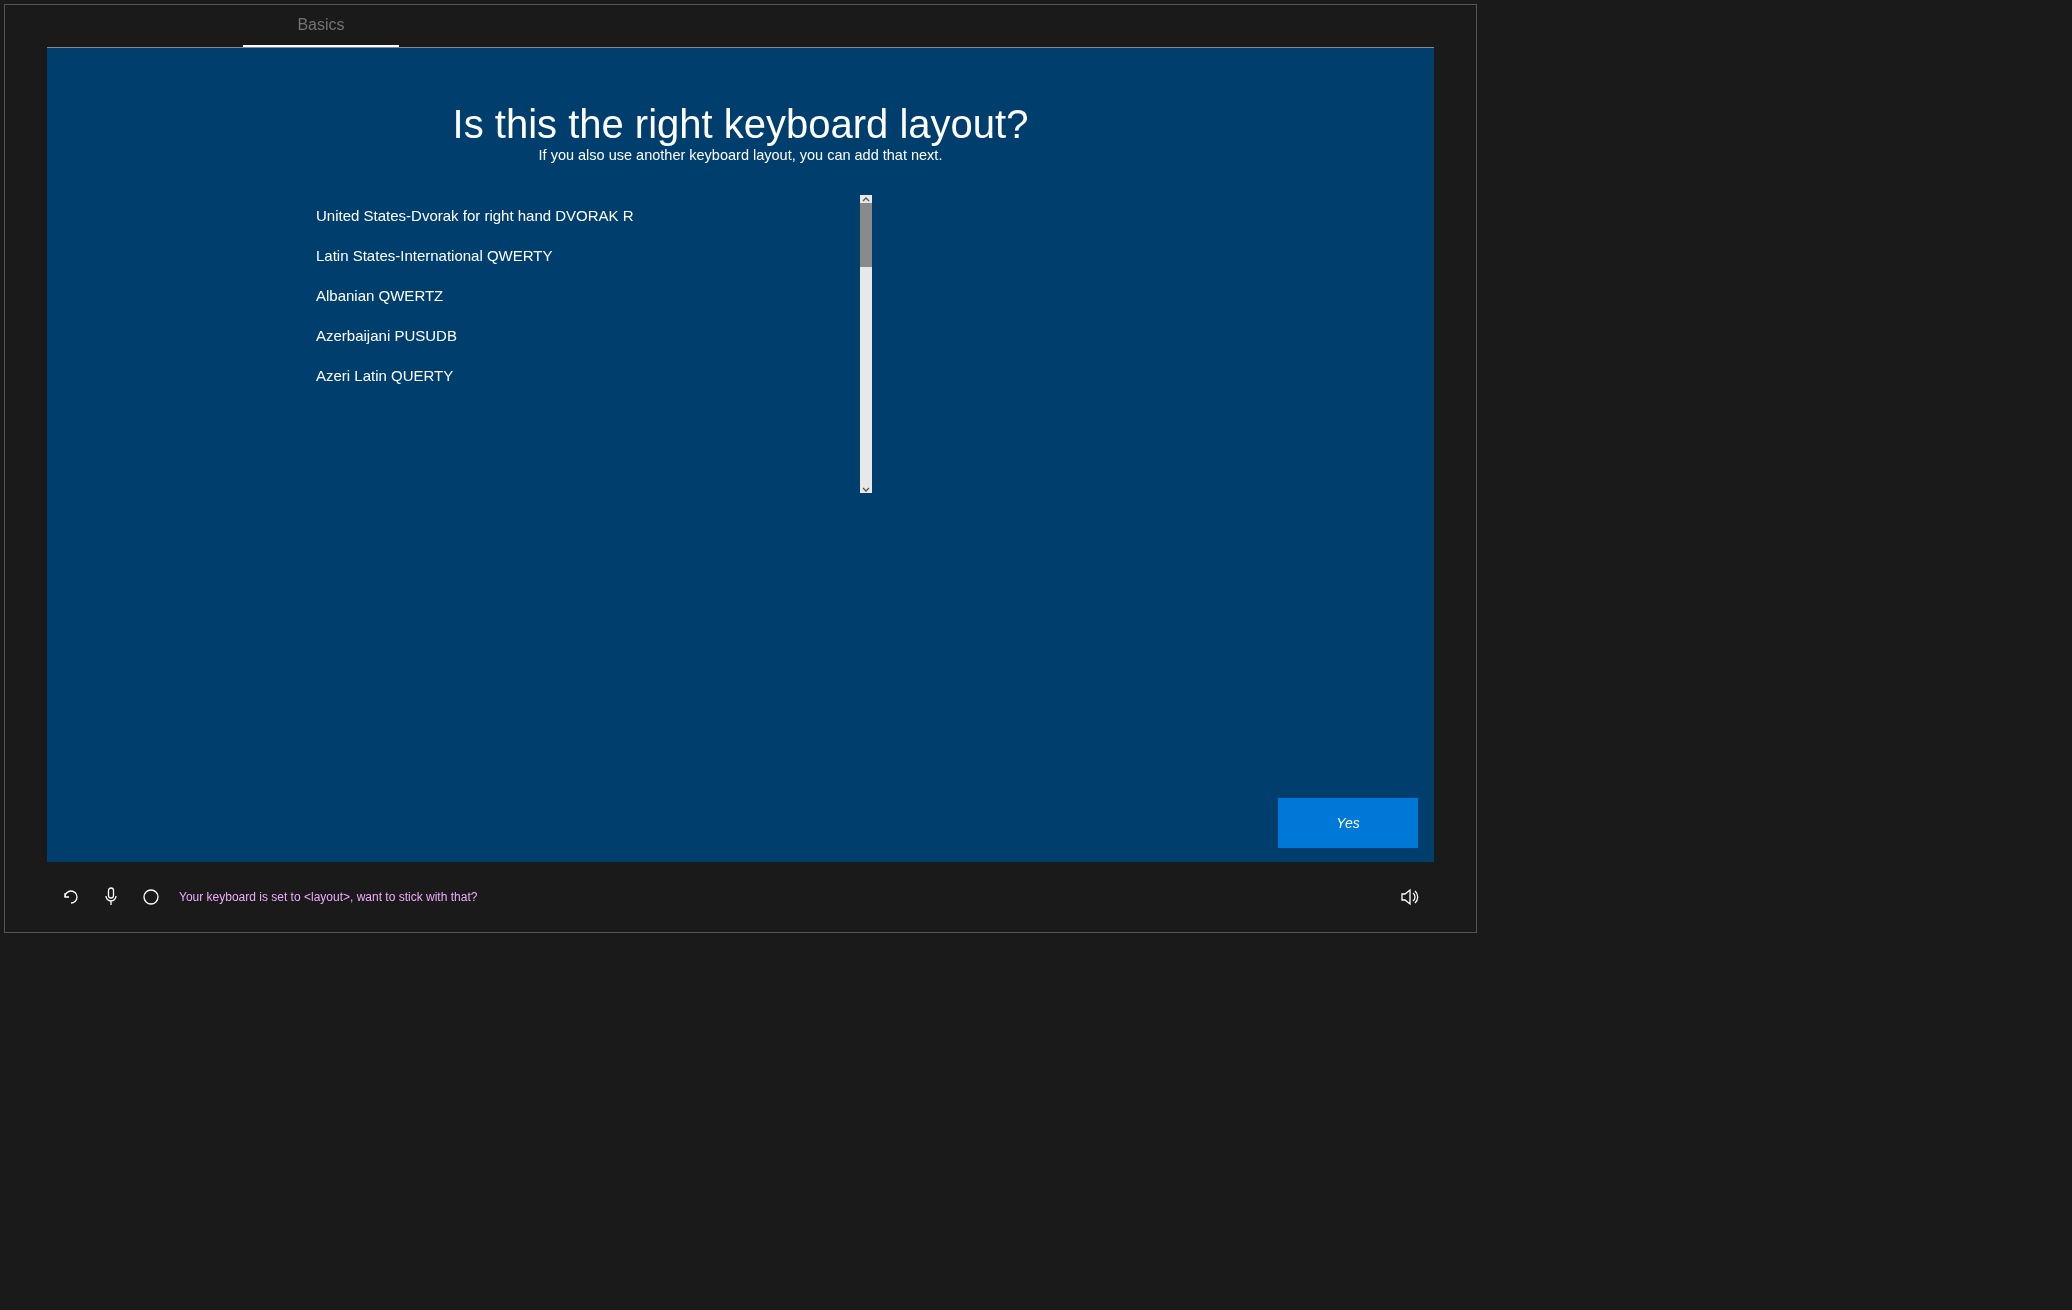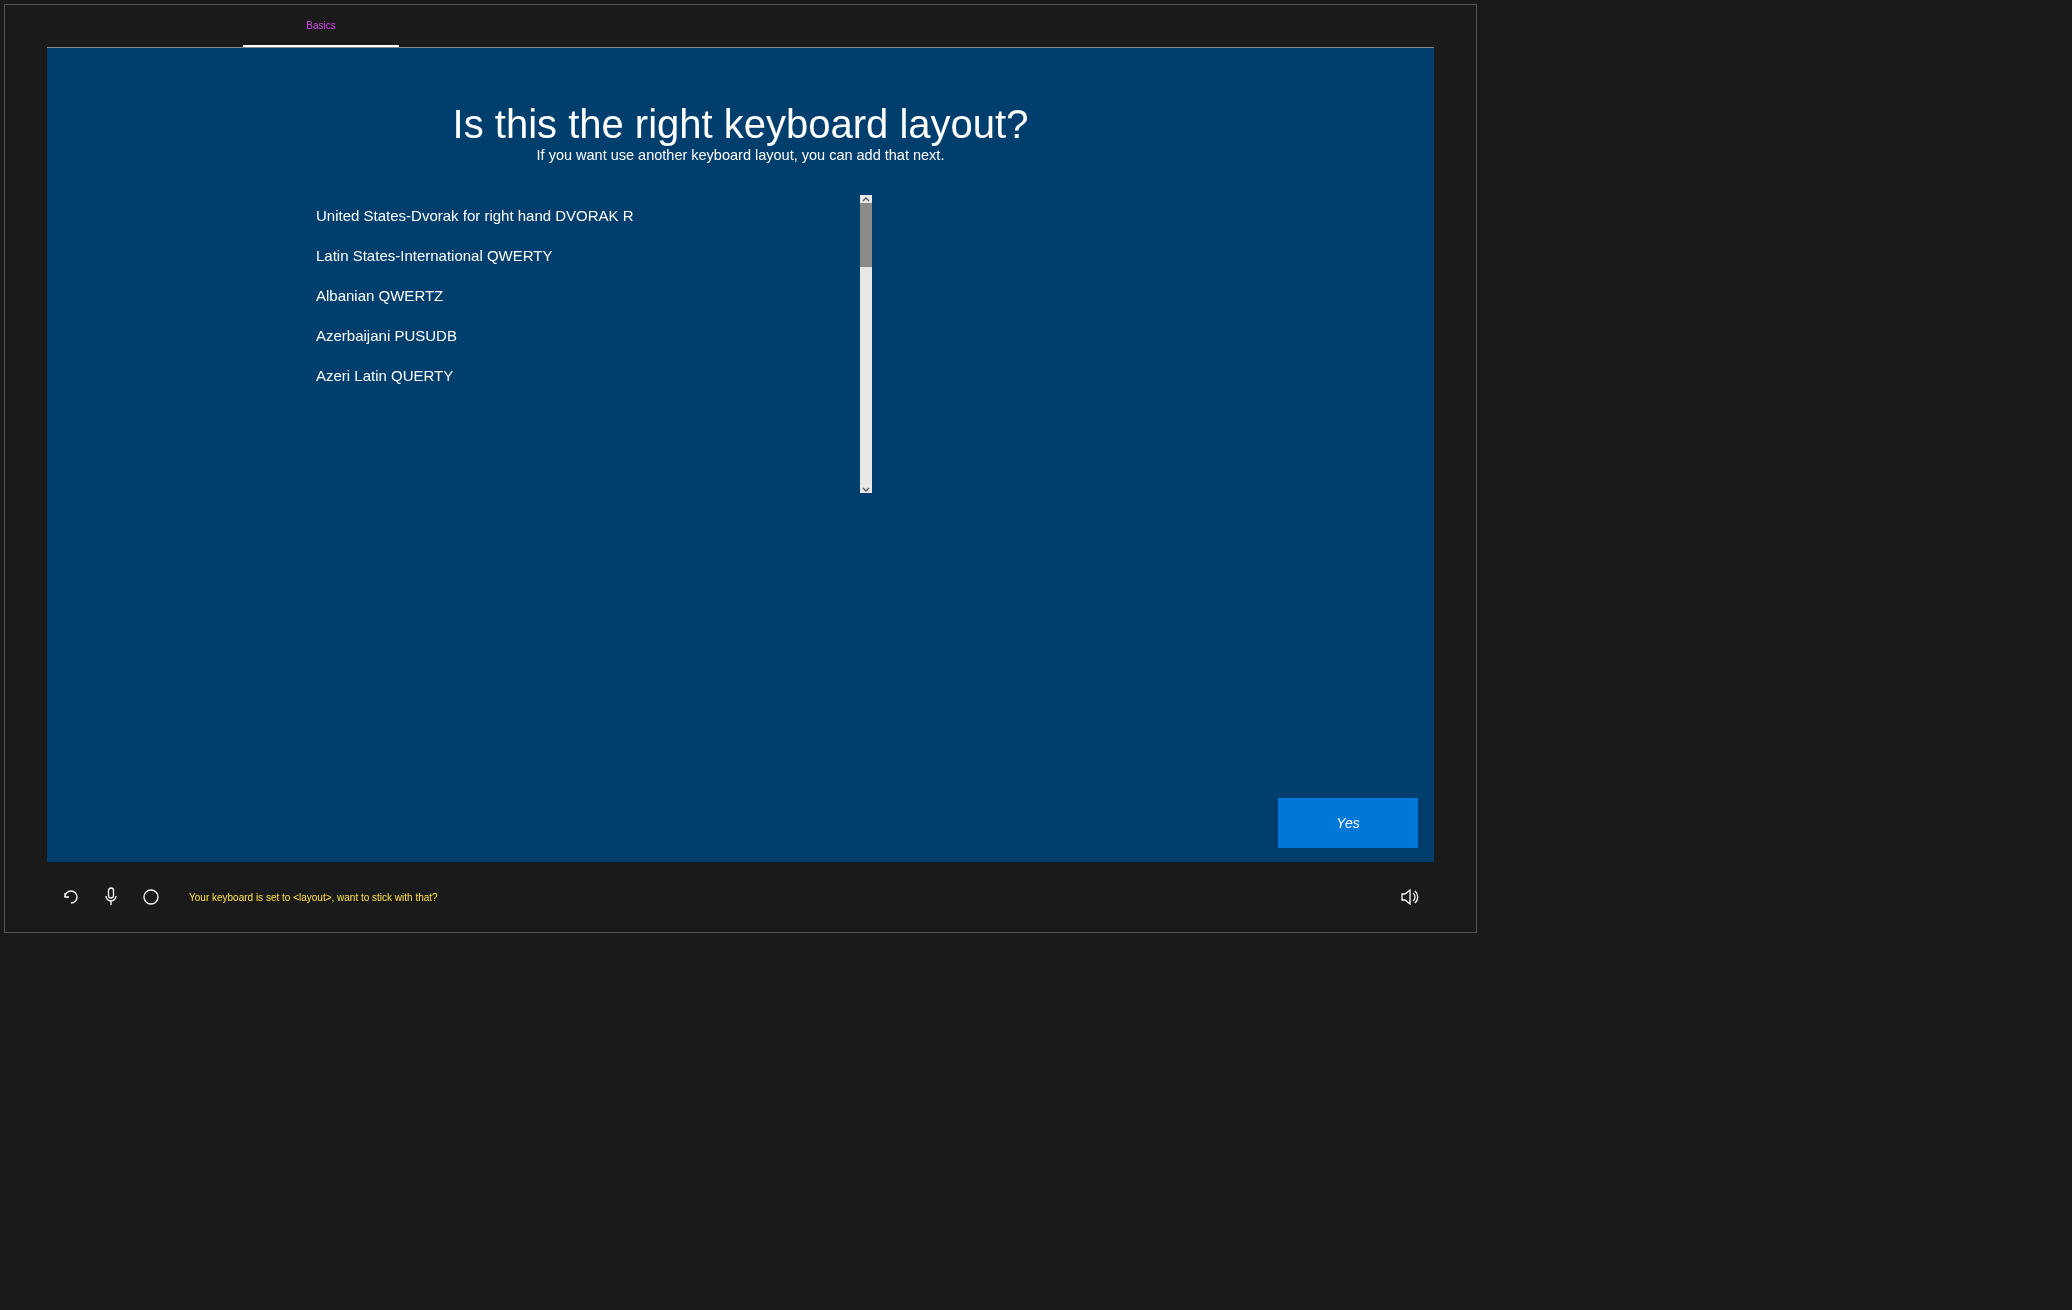--- a/index.html
+++ b/index.html
@@ -35,25 +35,25 @@
       height: 42px;
       background: #1a1a1a;
     }
     
     .tab {
       position: absolute;
       left: 238px;
       top: 0;
       width: 156px;
       height: 42px;
-      color: #d946ef;
-      display: flex;
-      align-items: center;
-      justify-content: center;
-      font-size: 10px;
+      color: #737373;
+      display: flex;
+      align-items: center;
+      justify-content: center;
+      font-size: 16px;
       font-weight: 400;
       border-bottom: 2px solid #fff;
     }
     
     .content-area {
       position: absolute;
       top: 42px;
       left: 42px;
       right: 42px;
       bottom: 70px;
@@ -184,23 +184,23 @@
       height: 28px;
       display: flex;
       align-items: center;
       justify-content: center;
       color: #fff;
       cursor: pointer;
       margin-right: 12px;
     }
     
     .cortana-text {
-      color: #fde047;
-      font-size: 10px;
-      margin-left: 12px;
+      color: #f0abfc;
+      font-size: 12px;
+      margin-left: 2px;
     }
     
     .volume-icon {
       position: absolute;
       right: 52px;
       width: 28px;
       height: 28px;
       display: flex;
       align-items: center;
       justify-content: center;
@@ -218,21 +218,21 @@
 <body>
 
 <div class="outer-frame">
 
   <div class="tab-bar">
     <div class="tab">Basics</div>
   </div>
 
   <div class="content-area">
     <div class="heading">Is this the right keyboard layout?</div>
-    <div class="subheading">If you want use another keyboard layout, you can add that next.</div>
+    <div class="subheading">If you also use another keyboard layout, you can add that next.</div>
 
     <div class="list-container" id="layout-list">
         <div class="list-item">United States-Dvorak for right hand DVORAK R</div>
         <div class="list-item">Latin States-International QWERTY</div>
         <div class="list-item">Albanian QWERTZ</div>
         <div class="list-item">Azerbaijani PUSUDB</div>
         <div class="list-item">Azeri Latin QUERTY</div>
       </div>
 
     <div class="scrollbar-track">

